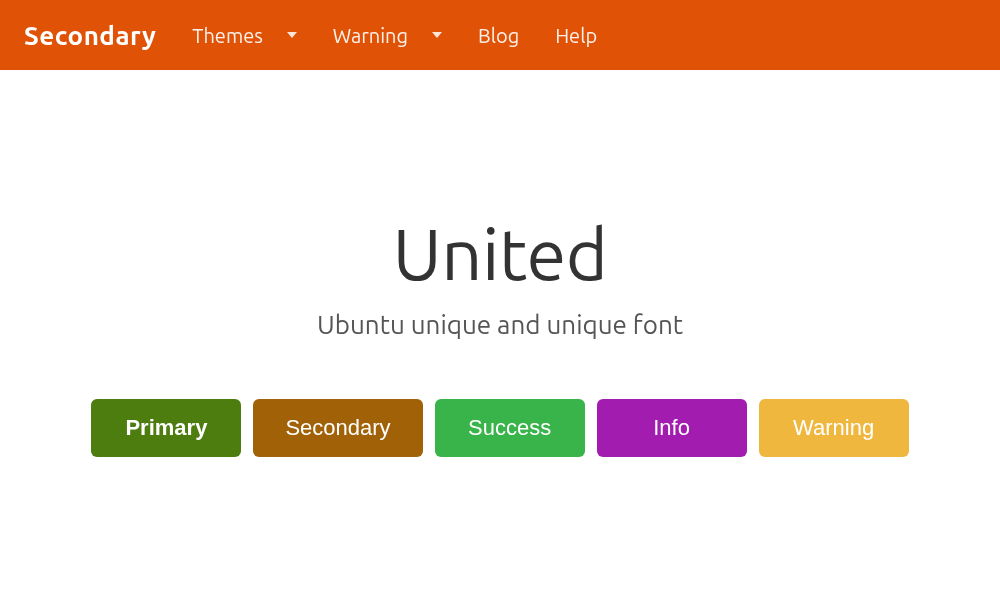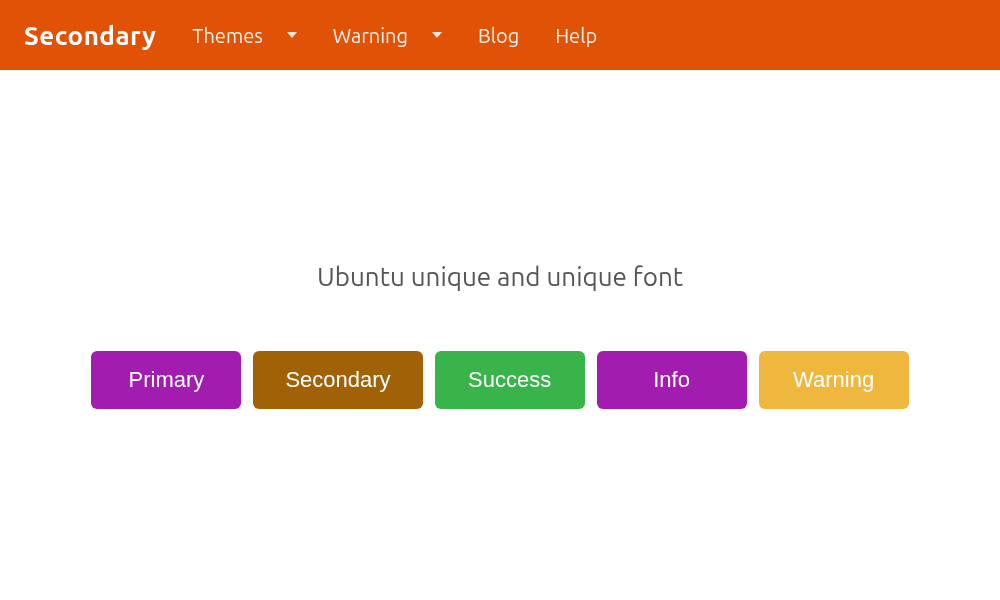--- a/index.html
+++ b/index.html
@@ -106,21 +106,22 @@
       font-weight: 500;
       border: none;
       border-radius: 6px;
       cursor: pointer;
       color: #ffffff;
       min-width: 150px;
       text-align: center;
     }
 
     .btn-primary {
-      background-color: #a21caf;
+      background-color: #4d7c0f;
+      font-weight: bold;
     }
 
     .btn-secondary {
       background-color: #a16207;
       color: #ffffff;
     }
 
     .btn-success {
       background-color: #38b44a;
     }
@@ -159,20 +160,21 @@
     </li>
     <li class="nav-item">
       <a class="nav-link">
         <span>Help</span>
       </a>
     </li>
   </ul>
 </nav>
 
 <main class="main-content">
+  <h1 class="theme-title">United</h1>
   <p class="theme-subtitle">Ubuntu unique and unique font</p>
   <div class="btn-group">
     <button class="btn btn-primary">Primary</button>
     <button class="btn btn-secondary">Secondary</button>
     <button class="btn btn-success">Success</button>
     <button class="btn btn-info">Info</button>
     <button class="btn btn-warning">Warning</button>
   </div>
 </main>
 

